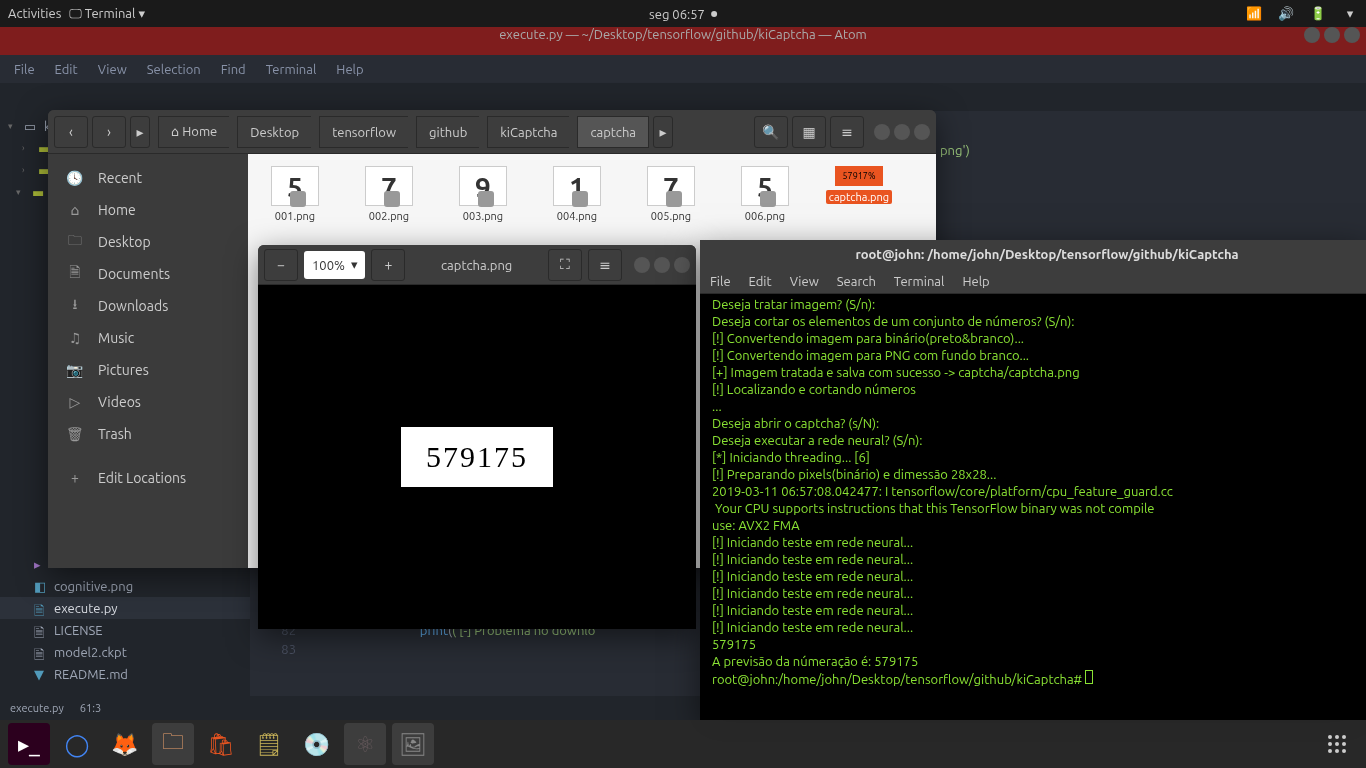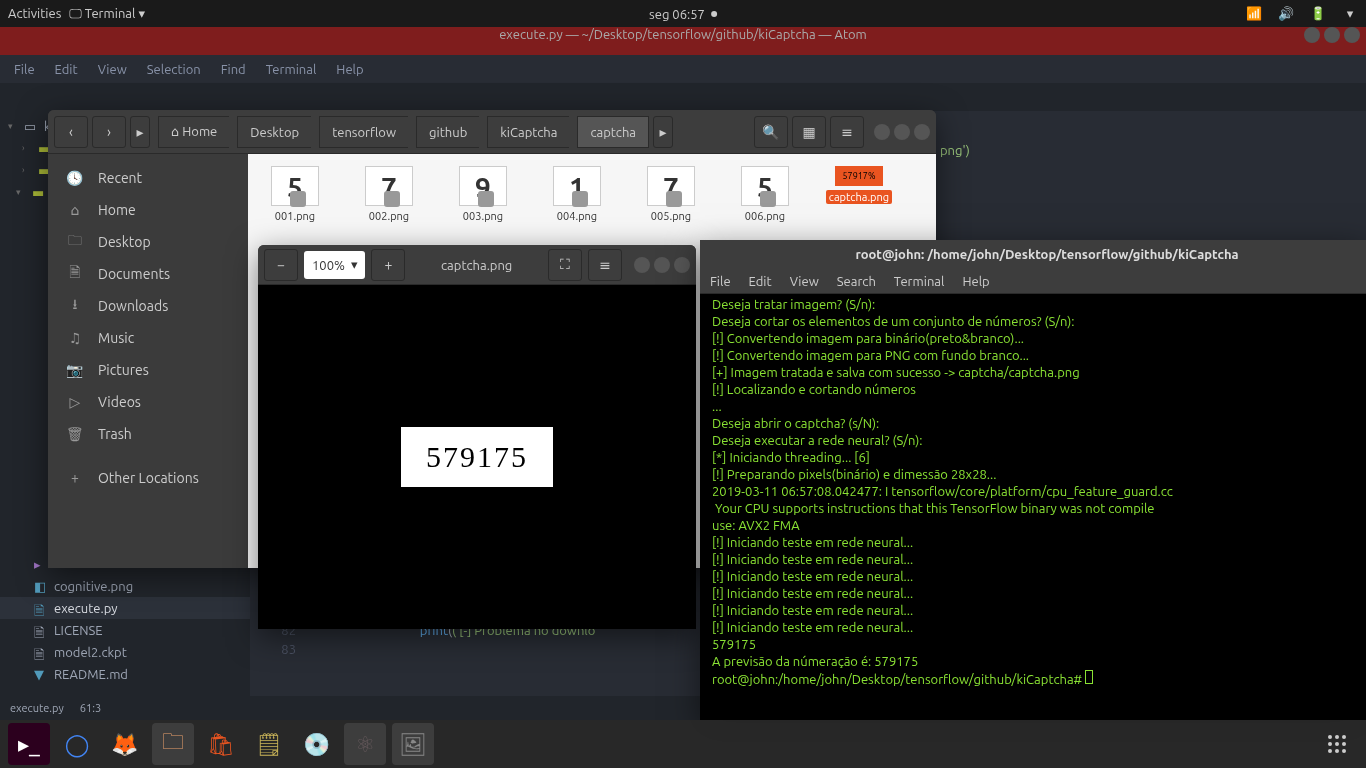--- a/index.html
+++ b/index.html
@@ -254,21 +254,21 @@
           <span class="sicon">▷</span>
           <span>Videos</span>
         </div>
       <div class="naut-side-item">
           <span class="sicon">🗑</span>
           <span>Trash</span>
         </div>
       <div style="height:12px"></div>
       <div class="naut-side-item">
           <span class="sicon">+</span>
-          <span>Other Locations</span>
+          <span>Edit Locations</span>
         </div>
     </div>
     <div class="naut-content">
       <div class="file-item">
           <div class="file-thumb">
             <span>5</span>
             <span class="lock"></span>
           </div>
           <span>001.png</span>
         </div>

